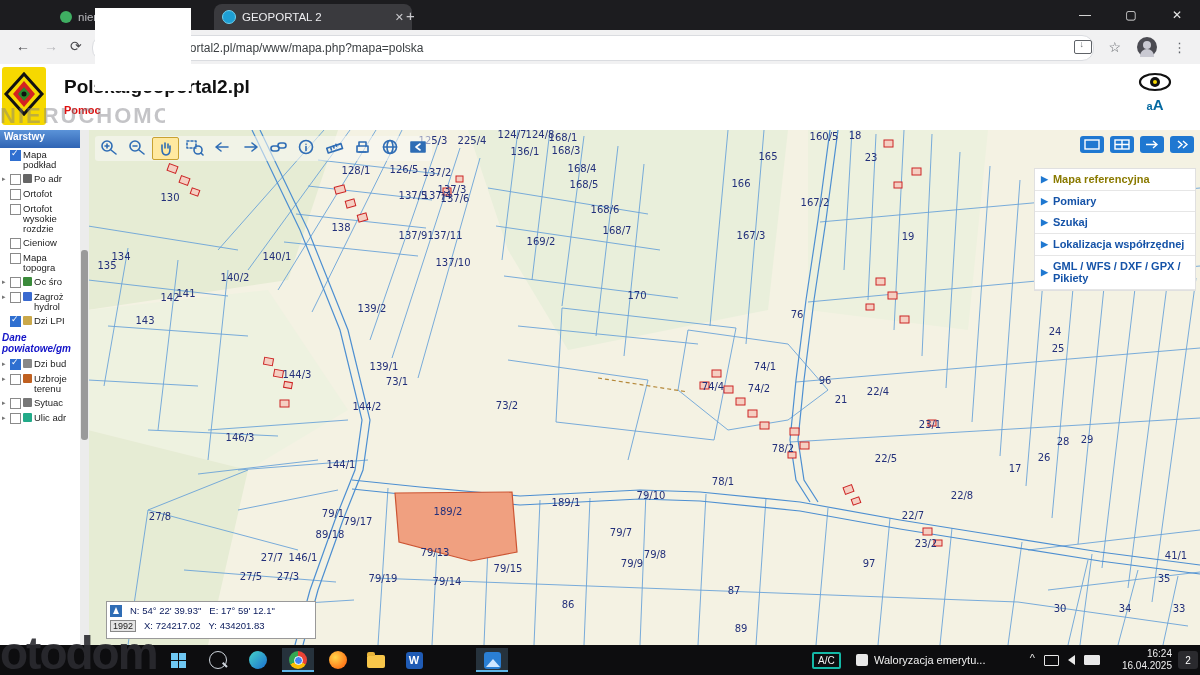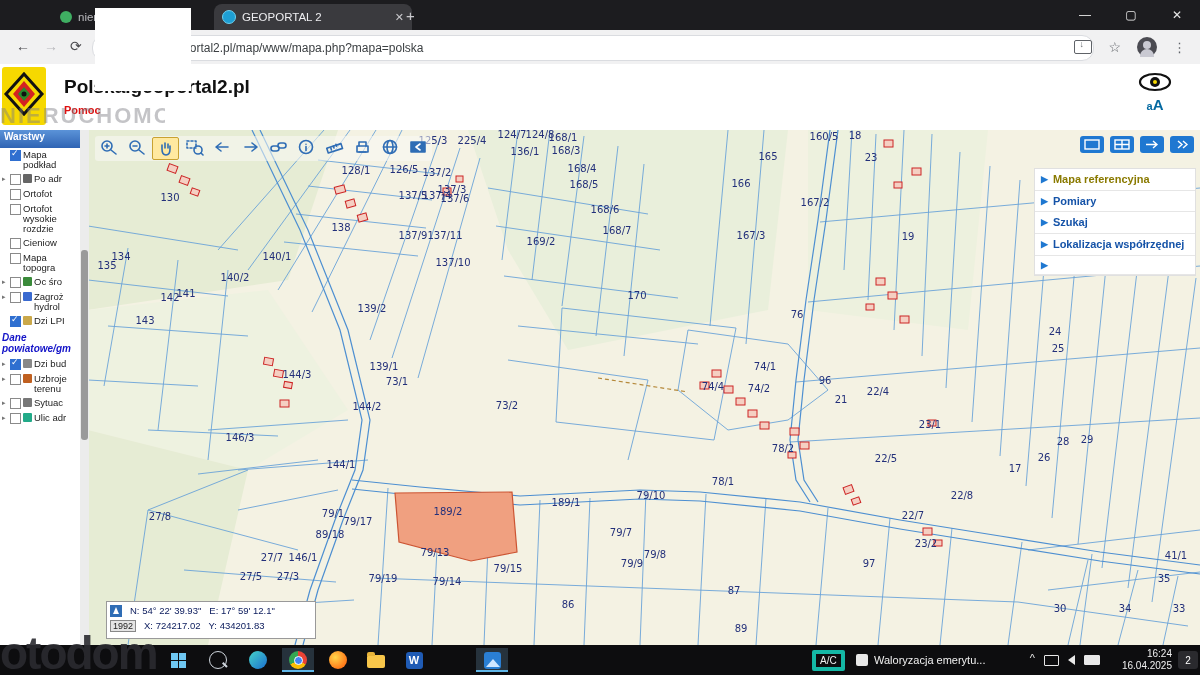--- a/index.html
+++ b/index.html
@@ -118,21 +118,21 @@
   .folder:before{content:"";position:absolute;left:0;top:-3px;width:8px;height:4px;background:#e8b43a;border-radius:2px 2px 0 0;}
   .wordic{width:17px;height:17px;background:#1f5bb5;border-radius:3px;color:#fff;font-size:11px;font-weight:bold;
           display:flex;align-items:center;justify-content:center;}
   .wordic:after{content:"W";}
   .photosic{width:17px;height:17px;background:#2a7fd4;border-radius:3px;position:relative;overflow:hidden;}
   .photosic:after{content:"";position:absolute;left:2px;bottom:2px;border-left:7px solid transparent;
                   border-right:7px solid transparent;border-bottom:8px solid #cfe6ff;}
   .searchic{width:16px;height:16px;border:1.6px solid #cfd6dd;border-radius:50%;position:relative;}
   .searchic:after{content:"";position:absolute;left:12px;top:12px;width:6px;height:1.6px;background:#cfd6dd;transform:rotate(45deg);}
   .traytext{position:absolute;top:0;height:30px;display:flex;align-items:center;color:#f0f0f0;font-size:11px;}
-  .langbox{border:4px solid #14b8a6;padding:1px 4px;font-size:10px;border-radius:2px;}
+  .langbox{border:2px solid #14b8a6;padding:1px 4px;font-size:10px;border-radius:2px;}
   .newsbell{width:12px;height:12px;background:#e8e8e8;border-radius:2px;margin-right:6px;}
   .trayglyphs{position:absolute;top:9px;display:flex;gap:9px;align-items:center;}
   .tg{display:inline-block;}
   .tg.chev{color:#e8e8e8;font-size:11px;transform:translateY(-2px);}
   .tg.disp{width:13px;height:9px;border:1.4px solid #e8e8e8;border-radius:1px;}
   .tg.spk{width:0;height:0;border-top:5px solid transparent;border-bottom:5px solid transparent;border-right:7px solid #e8e8e8;}
   .tg.batt{width:14px;height:8px;border:1.3px solid #e8e8e8;border-radius:1px;position:relative;background:#e8e8e8;}
   .clock{position:absolute;right:28px;top:3px;text-align:right;color:#f0f0f0;font-size:10px;line-height:12px;}
   .notif{position:absolute;right:2px;top:6px;width:20px;height:18px;color:#fff;font-size:10px;
          display:flex;align-items:center;justify-content:center;background:#2a2a2e;border-radius:3px;}
@@ -578,20 +578,21 @@
         <div class="rmrow">
           <span class="tri">▶</span>
           <span>Szukaj</span>
           </div>
         <div class="rmrow">
           <span class="tri">▶</span>
           <span>Lokalizacja współrzędnej</span>
           </div>
         <div class="rmrow">
           <span class="tri">▶</span>
+          <span>GML / WFS / DXF / GPX / Pikiety</span>
           </div>
       </div>
 
       <div class="coordsbox">
         <div class="crow">
           <span class="north"></span>
           <span>N: 54° 22' 39.93"</span>
           <span>E: 17° 59' 12.1"</span>
         </div>
         <div class="crow">

